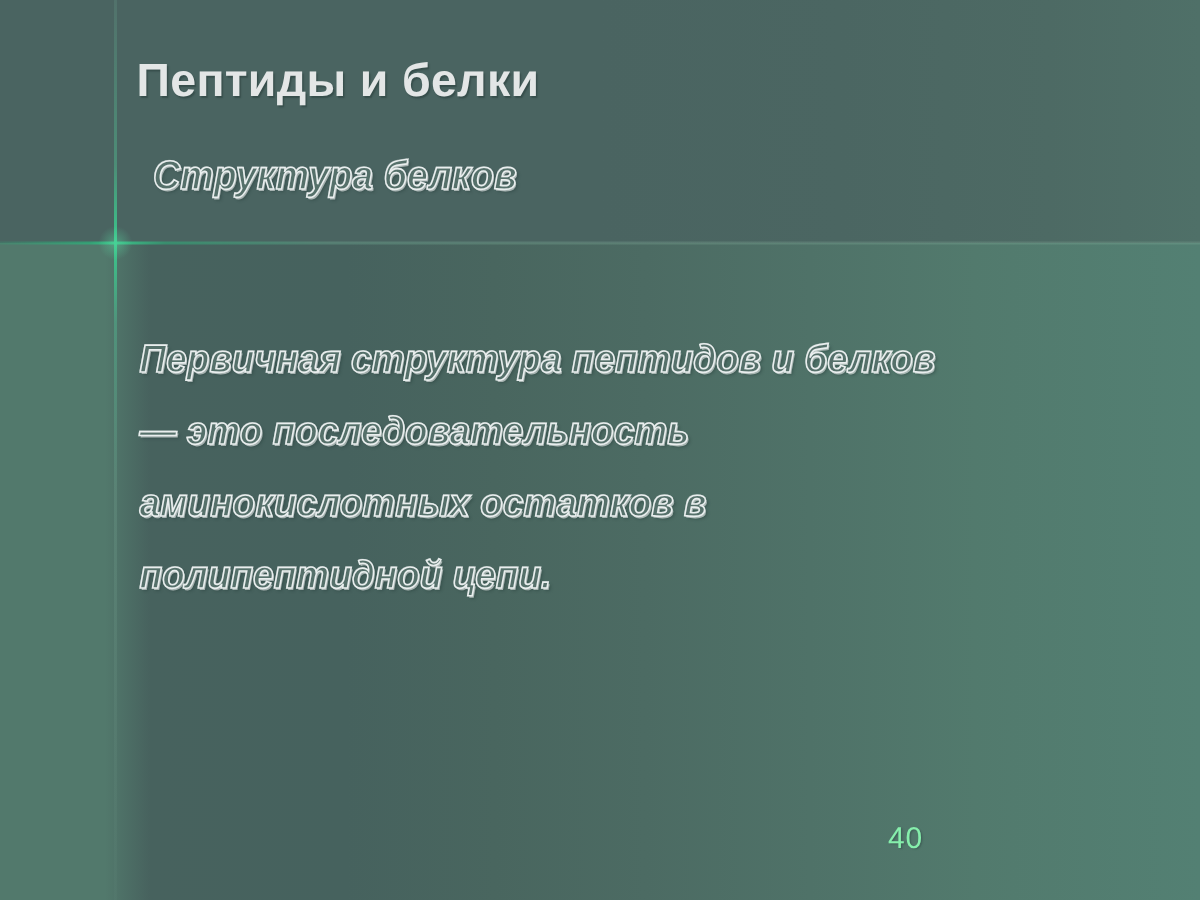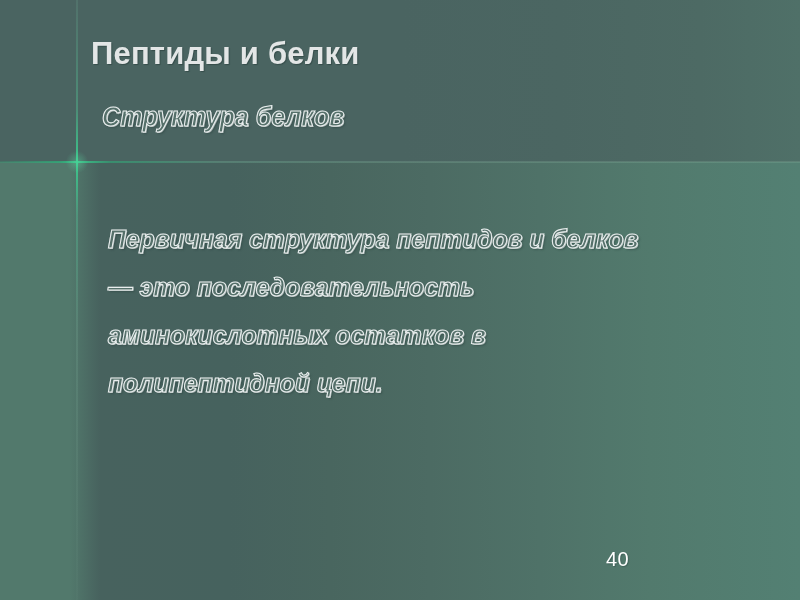--- a/index.html
+++ b/index.html
@@ -116,42 +116,41 @@
     left: 102px;
     top: 102px;
     font-size: 27px;
     white-space: nowrap;
     transform: scaleX(0.93);
     transform-origin: left center;
   }
 
   .body-block {
     position: absolute;
-    left: 108px;
+    left: 93px;
     top: 215px;
     width: 620px;
   }
   .body-line {
     font-size: 26px;
     line-height: 48px;
     white-space: nowrap;
     transform: scaleX(0.95);
     transform-origin: left center;
   }
 
   
   .page-number {
     position: absolute;
     left: 592px;
     top: 548px;
     font-size: 20px;
-    color: #ffffff;
+    color: #86efac;
     letter-spacing: 0.5px;
     text-shadow: 1px 1px 1px rgba(35,58,55,0.35);
-    margin-left: 14px;
   }
 </style>
 </head>
 <body>
 
 <div id="slide">
 
   <div class="bg-base"></div>
   <div class="bg-top-band"></div>
 

